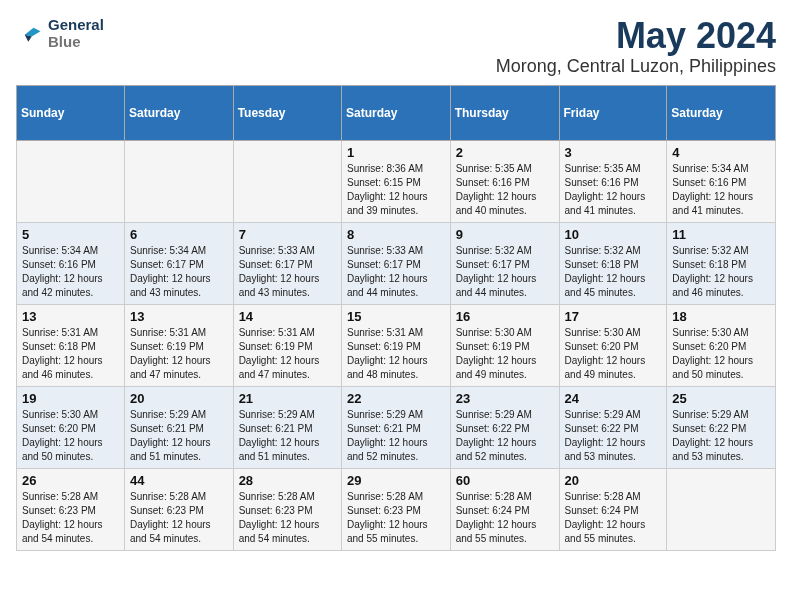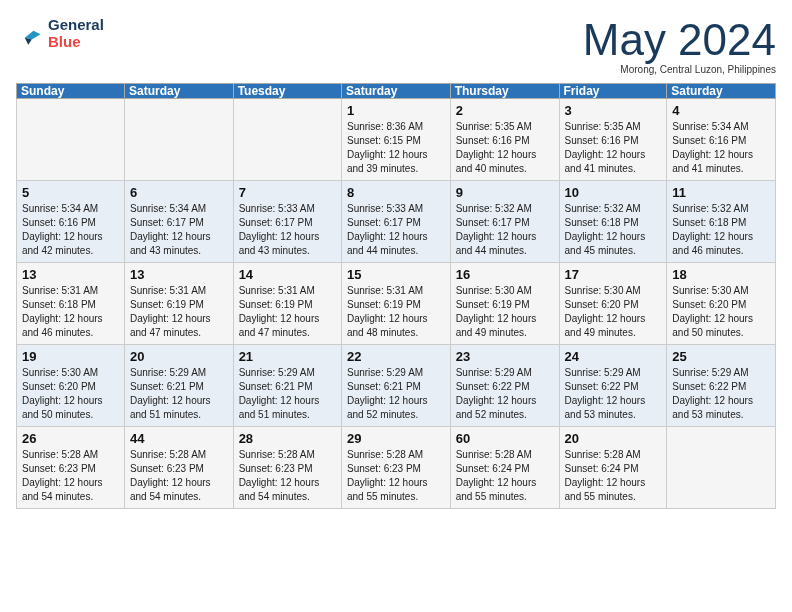--- a/index.html
+++ b/index.html
@@ -11,51 +11,51 @@
       padding: 16px;
     }
     .header {
       display: flex;
       justify-content: space-between;
       align-items: flex-start;
       margin-bottom: 8px;
     }
     .logo {
       display: flex;
-      align-items: flex-end;
+      align-items: center;
       gap: 4px;
     }
     .logo-bird {
       width: 28px;
       height: 28px;
     }
     .title-block {
       text-align: right;
     }
     .month-year {
-      font-size: 44px;
-      font-weight: normal;
+      font-size: 36px;
+      font-weight: bold;
       color: #1a3a5c;
       line-height: 1.1;
     }
     .location {
-      font-size: 10px;
+      font-size: 18px;
       color: #333;
     }
     table {
       width: 100%;
       border-collapse: collapse;
       font-size: 10.5px;
     }
     thead tr {
       background-color: #2b72b8;
       color: #fff;
     }
     thead th {
-      padding: 0 4px;
+      padding: 20px 4px;
       text-align: left;
       font-weight: bold;
       font-size: 12px;
       border: 1px solid #aaa;
     }
     tbody tr {
       vertical-align: top;
     }
     tbody td {
       border: 1px solid #ccc;
@@ -86,21 +86,21 @@
 <body>
 
 <div class="header">
   <div class="logo">
     <svg class="logo-bird" viewBox="0 0 32 32" xmlns="http://www.w3.org/2000/svg">
       <polygon points="10,18 20,10 28,14 18,20" fill="#2196c4"></polygon>
       <polygon points="10,18 18,20 14,26" fill="#1a3a5c"></polygon>
     </svg>
     <div>
       <div style="font-size:15px;font-weight:bold;color:#1a3a5c;">General</div>
-      <div style="font-size:15px;font-weight:bold;color:#ef4444;">Blue</div>
+      <div style="font-size:15px;font-weight:bold;color:#737373;">Blue</div>
     </div>
   </div>
   <div class="title-block">
     <div class="month-year">May 2024</div>
     <div class="location">Morong, Central Luzon, Philippines</div>
   </div>
 </div>
 
 <table>
   <thead>

